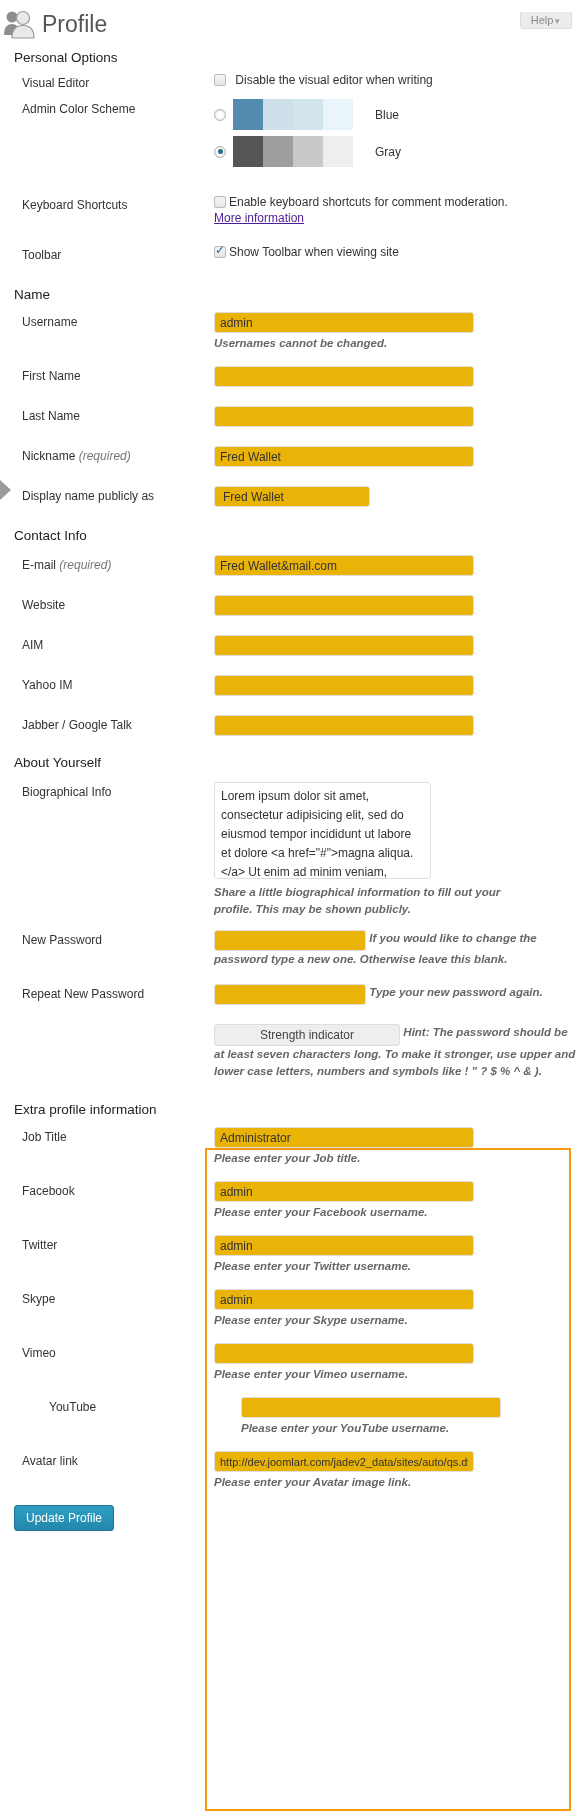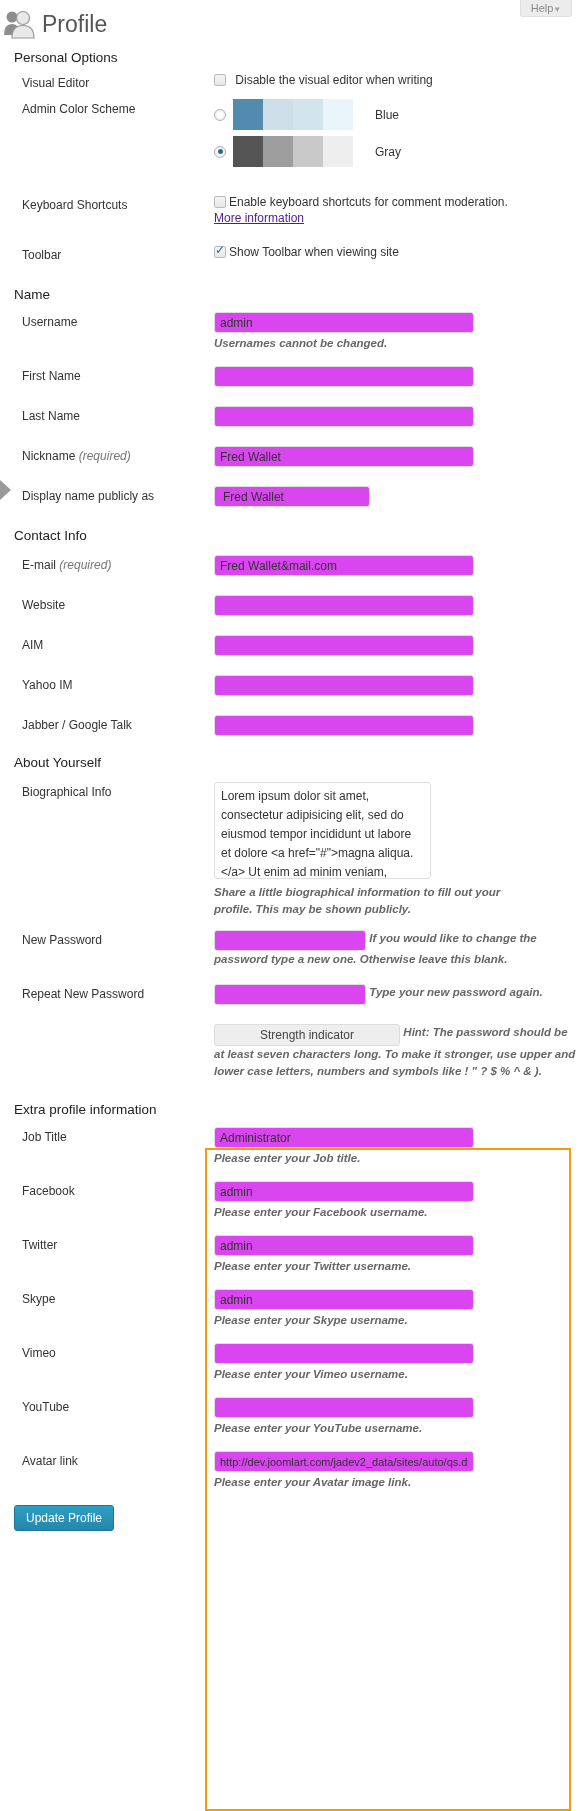--- a/index.html
+++ b/index.html
@@ -13,21 +13,21 @@
     font-family: "Liberation Sans", sans-serif;
     font-size: 12px;
     color: #333333;
     position: relative;
     overflow: hidden;
   }
 
   
   .help-tab {
     position: absolute;
-    top: 0; right: 8px;
+    top: 12px; right: 8px;
     width: 52px; height: 17px;
     background: #ececec;
     border: 1px solid #dfdfdf;
     border-top: none;
     border-radius: 0 0 3px 3px;
     font-size: 11px;
     color: #8a8a8a;
     text-align: center;
     line-height: 16px;
   }
@@ -76,21 +76,21 @@
     color: #777777;
   }
   .row .field { flex: 1 1 auto; position: relative; }
 
   .txt {
     display: block;
     width: 260px;
     height: 21px;
     border: 1px solid #dfdfdf;
     border-radius: 3px;
-    background: #d946ef;
+    background: #eab308;
     font-family: "Liberation Sans", sans-serif;
     font-size: 12px;
     color: #333333;
     padding: 0 5px;
     line-height: 19px;
     outline: none;
   }
   .txt.narrow  { width: 156px; }
   .txt.medium  { width: 152px; }
 
@@ -444,21 +444,21 @@
         <div class="desc">Please enter your Skype username.</div>
       </div>
     </div>
     <div class="row" style="margin-top: 14px;">
       <div class="label">Vimeo</div>
       <div class="field">
         <input type="text" class="txt" value="" style="">
         <div class="desc">Please enter your Vimeo username.</div>
       </div>
     </div>
-    <div class="row" style="margin-top: 14px;">
+    <div class="row" style="margin-top: 14px; margin-left: 27px;">
       <div class="label">YouTube</div>
       <div class="field">
         <input type="text" class="txt" value="" style="">
         <div class="desc">Please enter your YouTube username.</div>
       </div>
     </div>
     <div class="row" style="margin-top: 14px;">
       <div class="label">Avatar link</div>
       <div class="field">
         <input type="text" class="txt" value="http://dev.joomlart.com/jadev2_data/sites/auto/qs.dws" style="font-size: 11px;">

